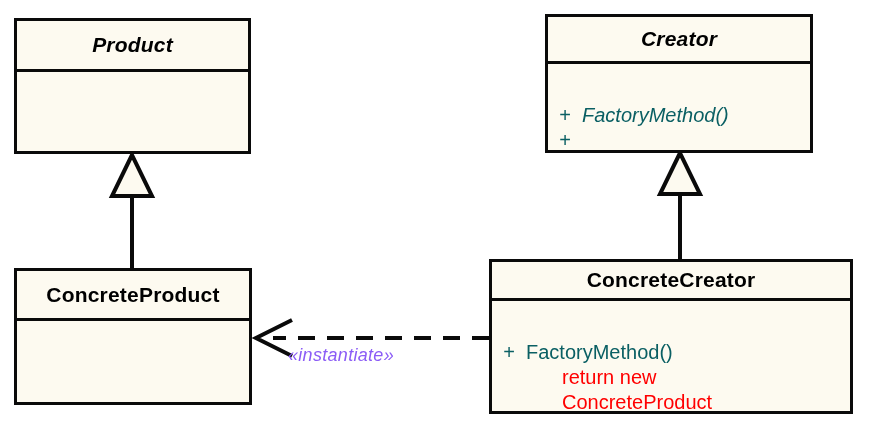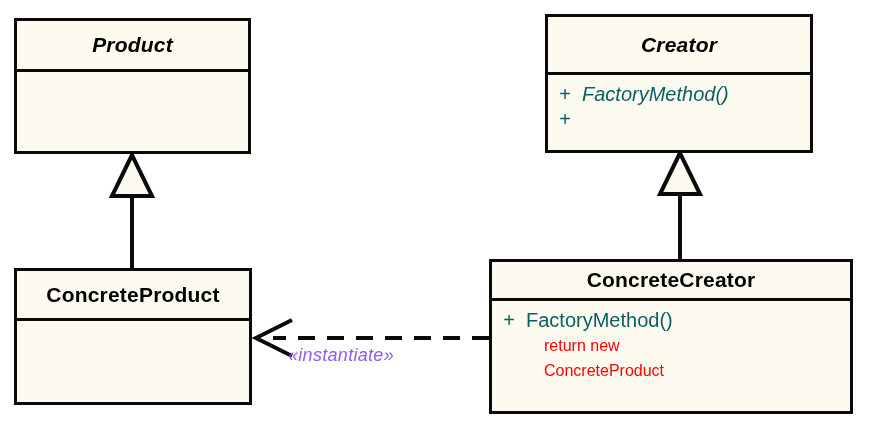--- a/index.html
+++ b/index.html
@@ -57,40 +57,41 @@
     white-space: nowrap;
   }
   .member-vis {
     width: 34px;
     text-align: center;
     flex: 0 0 auto;
     color: #0a5f63;
   }
   .member-name {
     flex: 1 1 auto;
+    margin-top: 32px;
   }
   .member-name.abstract {
     font-style: italic;
   }
   .code-line {
-    font-size: 16px;
+    font-size: 20px;
     line-height: 25px;
     color: #ff0000;
-    padding-left: 52px;
+    padding-left: 70px;
     white-space: nowrap;
   }
 
   
   #box-product { left: 14px; top: 18px; width: 237px; height: 136px; }
   #box-product .class-title { height: 48px; }
   #box-product .class-body { height: 82px; }
 
   
   #box-creator { left: 545px; top: 14px; width: 268px; height: 139px; }
-  #box-creator .class-title { height: 55px; }
+  #box-creator .class-title { height: 44px; }
   #box-creator .class-body { height: 85px; }
 
   
   #box-concreteproduct { left: 14px; top: 268px; width: 238px; height: 137px; }
   #box-concreteproduct .class-title { height: 47px; }
   #box-concreteproduct .class-body { height: 84px; }
 
   
   #box-concretecreator { left: 489px; top: 259px; width: 364px; height: 155px; }
   #box-concretecreator .class-title { height: 36px; }

